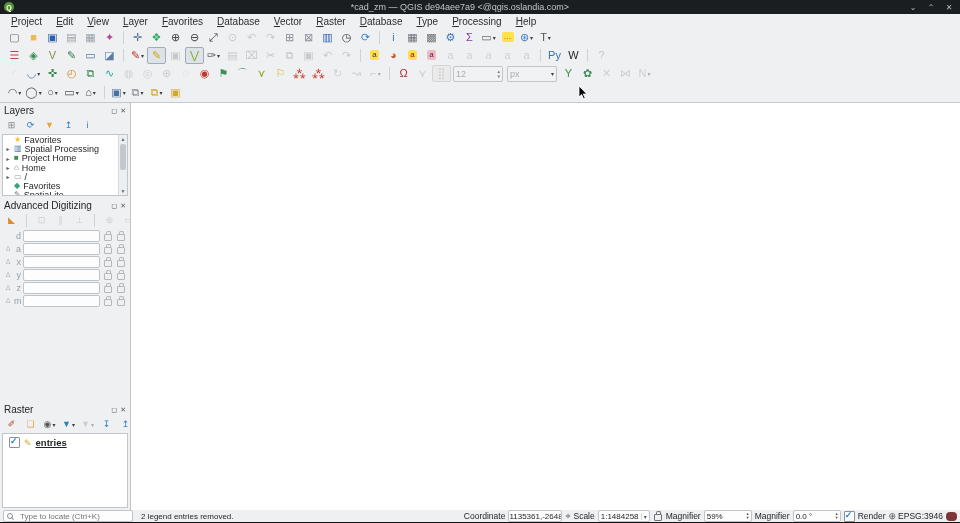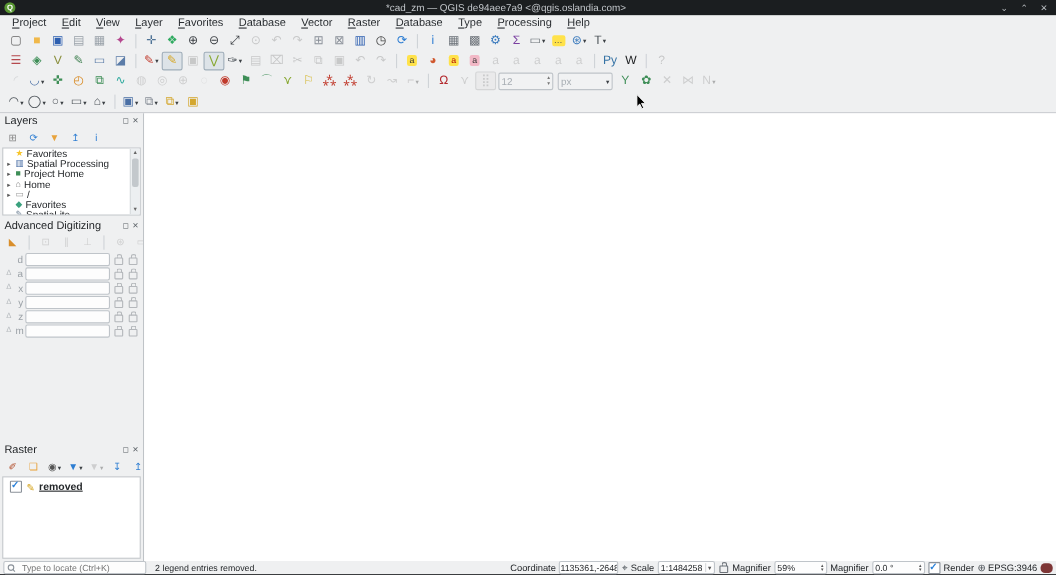--- a/index.html
+++ b/index.html
@@ -655,21 +655,21 @@
             <span class="glyph" style="color: rgb(45, 125, 210);">↧</span>
           </span>
           <span class="tb-btn">
             <span class="glyph" style="color: rgb(45, 125, 210);">↥</span>
           </span>
         </div>
       <div class="layerlist">
           <div class="lrow">
             <span class="cb checked"></span>
             <span class="licon" style="color: rgb(214, 165, 32);">✎</span>
-            <span class="lname">removed</span>
+            <span class="lname">entries</span>
           </div>
         </div>
     </div>
   </div>
 
   <div class="canvas"></div>
 </div>
 
 <div class="statusbar">
   <span class="locate">

